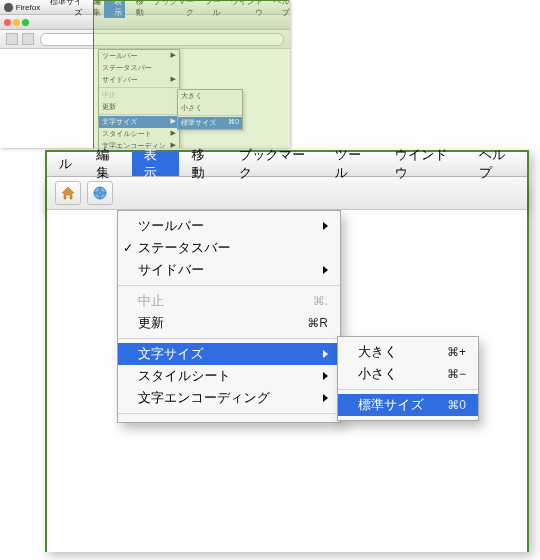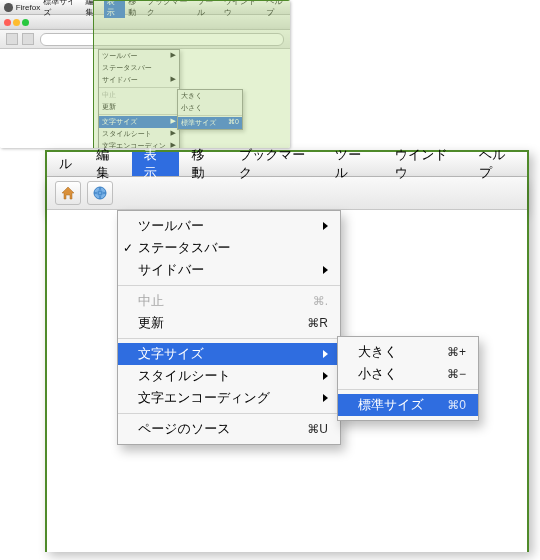--- a/index.html
+++ b/index.html
@@ -25,20 +25,21 @@
     overflow: hidden;
   }
   .thumb-menubar {
     height: 14px;
     background: linear-gradient(#fdfdfd, #dedede);
     display: flex;
     align-items: center;
     padding-left: 4px;
     gap: 3px;
     border-bottom: 1px solid #bbb;
+    text-align: right;
   }
   .thumb-menubar .apple {
     width: 9px; height: 9px;
     background: #555;
     border-radius: 50% 50% 48% 48%;
   }
   .thumb-menubar span { font-size: 8px; color: #222; }
   .thumb-menubar .sel { background: #3a75e0; color: #fff; padding: 0 3px; }
   .thumb-traffic { display: flex; gap: 2px; padding: 2px 4px; }
   .thumb-traffic div { width: 7px; height: 7px; border-radius: 50%; }
@@ -324,24 +325,20 @@
       </div>
       <div class="z-row">
         <span class="label">スタイルシート</span>
         <span class="arrow"></span>
       </div>
       <div class="z-row">
         <span class="label">文字エンコーディング</span>
         <span class="arrow"></span>
       </div>
       <div class="z-sep"></div>
-      <div class="z-row">
-        <span class="label">ページのソース</span>
-        <span class="sc">⌘U</span>
-      </div>
     </div>
 
     <div class="z-sub">
       <div class="z-row">
         <span class="label">大きく</span>
         <span class="sc">⌘+</span>
       </div>
       <div class="z-row">
         <span class="label">小さく</span>
         <span class="sc">⌘−</span>

